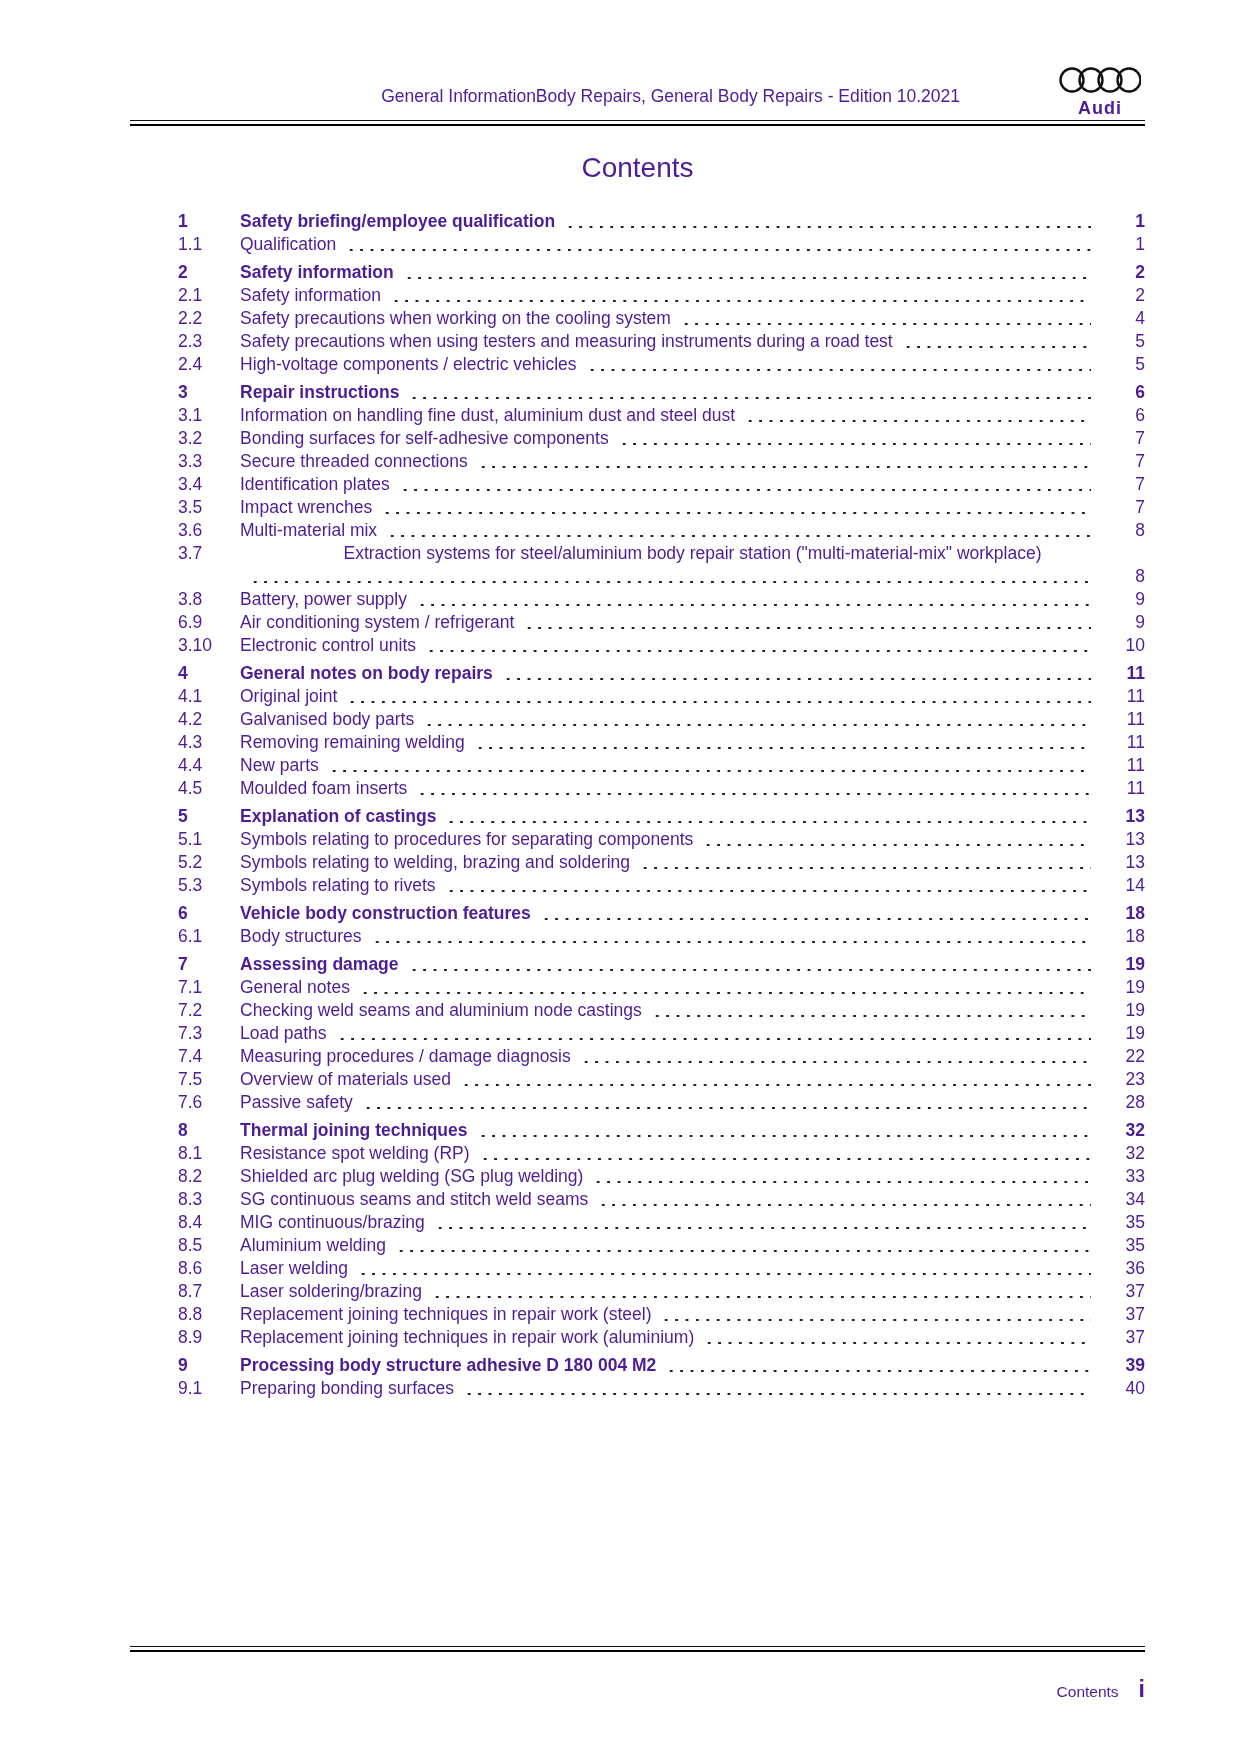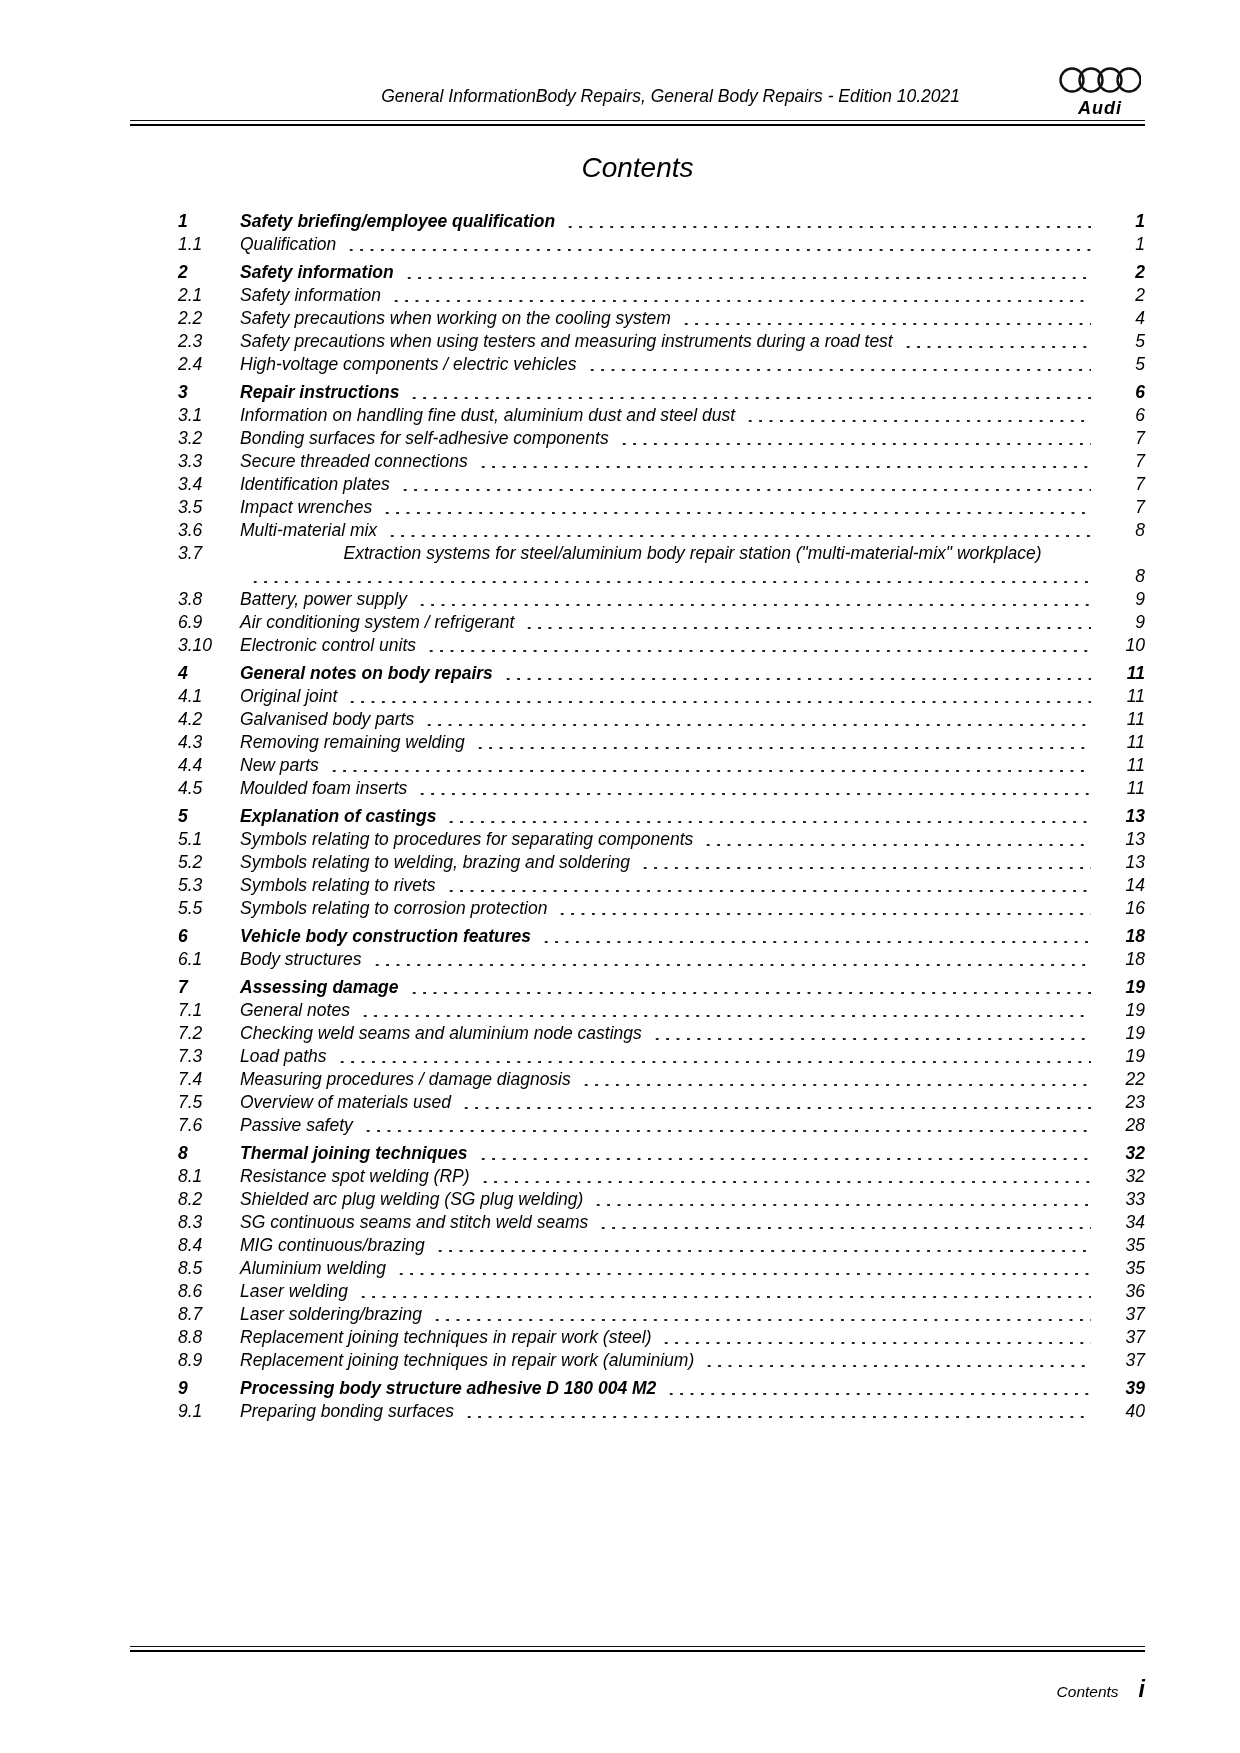--- a/index.html
+++ b/index.html
@@ -2,23 +2,22 @@
 <html><head>
 <meta charset="utf-8">
 <style>
   html, body { margin: 0; padding: 0; background: #e8e8e8; }
   .page {
     position: relative;
     width: 1240px;
     height: 1753px;
     background: #ffffff;
     font-family: "Liberation Sans", sans-serif;
-    color: #000000;
+    color: #4c1d95;
     overflow: hidden;
-    font-style: italic;
   }
   .content {
     position: absolute;
     left: 130px;
     width: 1015px;
     top: 0;
   }
   
   .header {
     display: flex;
@@ -297,26 +296,20 @@
           <span class="title">Symbols relating to welding, brazing and soldering</span>
           <span class="leader"></span>
           <span class="pg">13</span>
         </div>
         <div class="toc-row">
           <span class="num">5.3</span>
           <span class="title">Symbols relating to rivets</span>
           <span class="leader"></span>
           <span class="pg">14</span>
         </div>
-        <div class="toc-row">
-          <span class="num">5.5</span>
-          <span class="title">Symbols relating to corrosion protection</span>
-          <span class="leader"></span>
-          <span class="pg">16</span>
-        </div>
         <div class="toc-row chapter">
           <span class="num">6</span>
           <span class="title">Vehicle body construction features</span>
           <span class="leader"></span>
           <span class="pg">18</span>
         </div>
         <div class="toc-row">
           <span class="num">6.1</span>
           <span class="title">Body structures</span>
           <span class="leader"></span>

